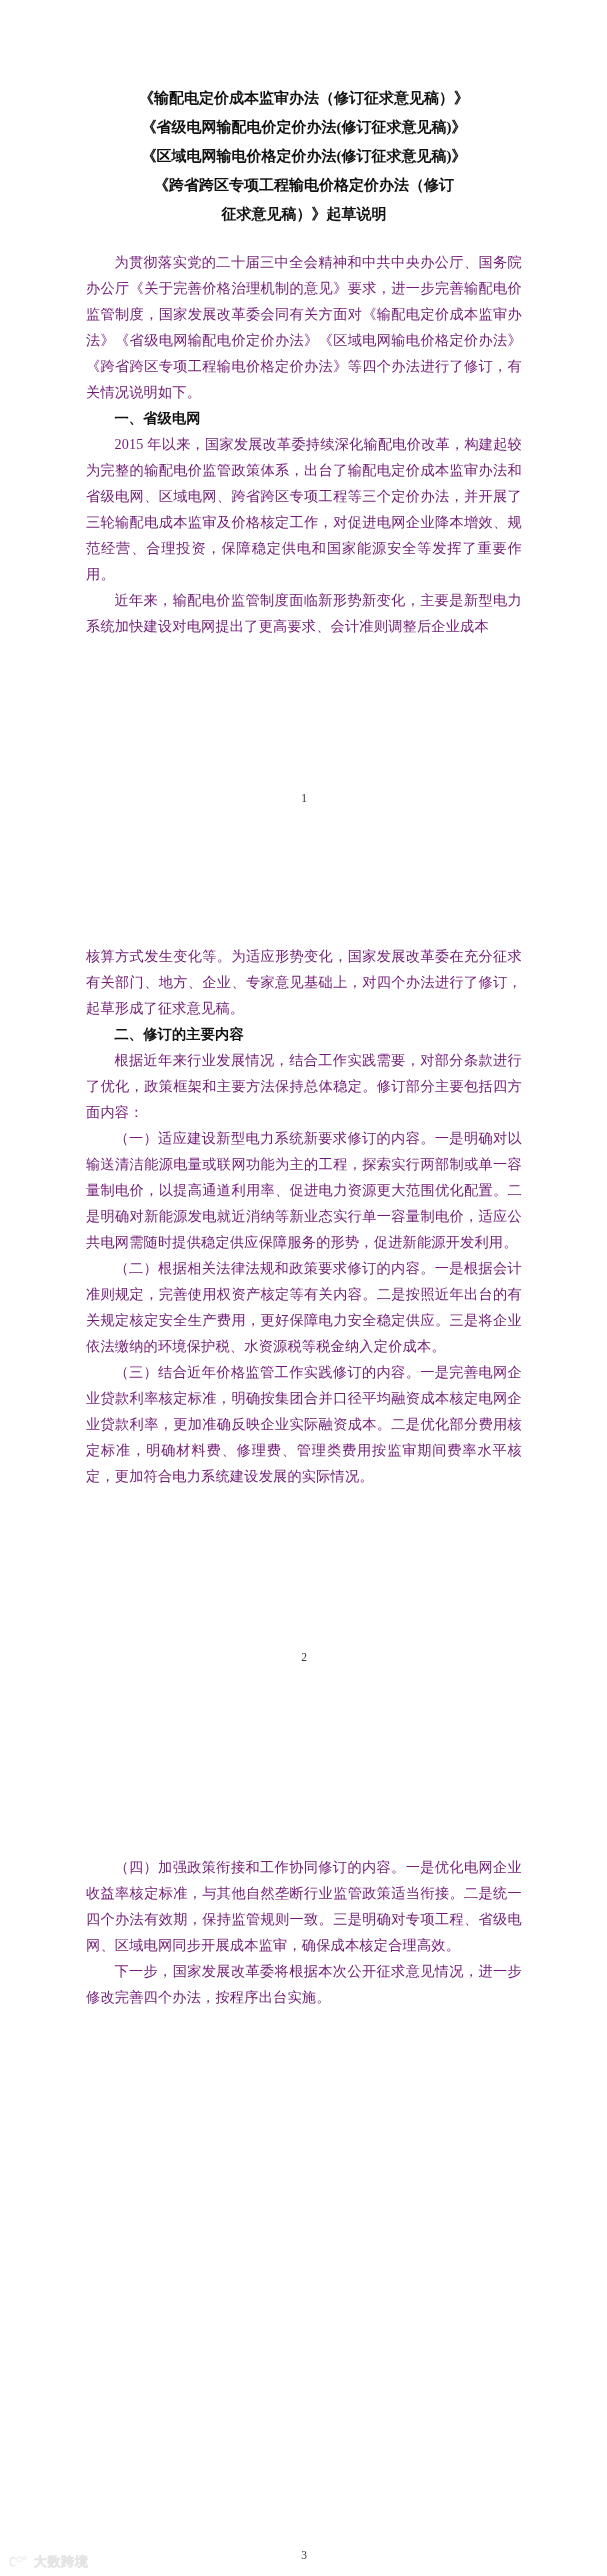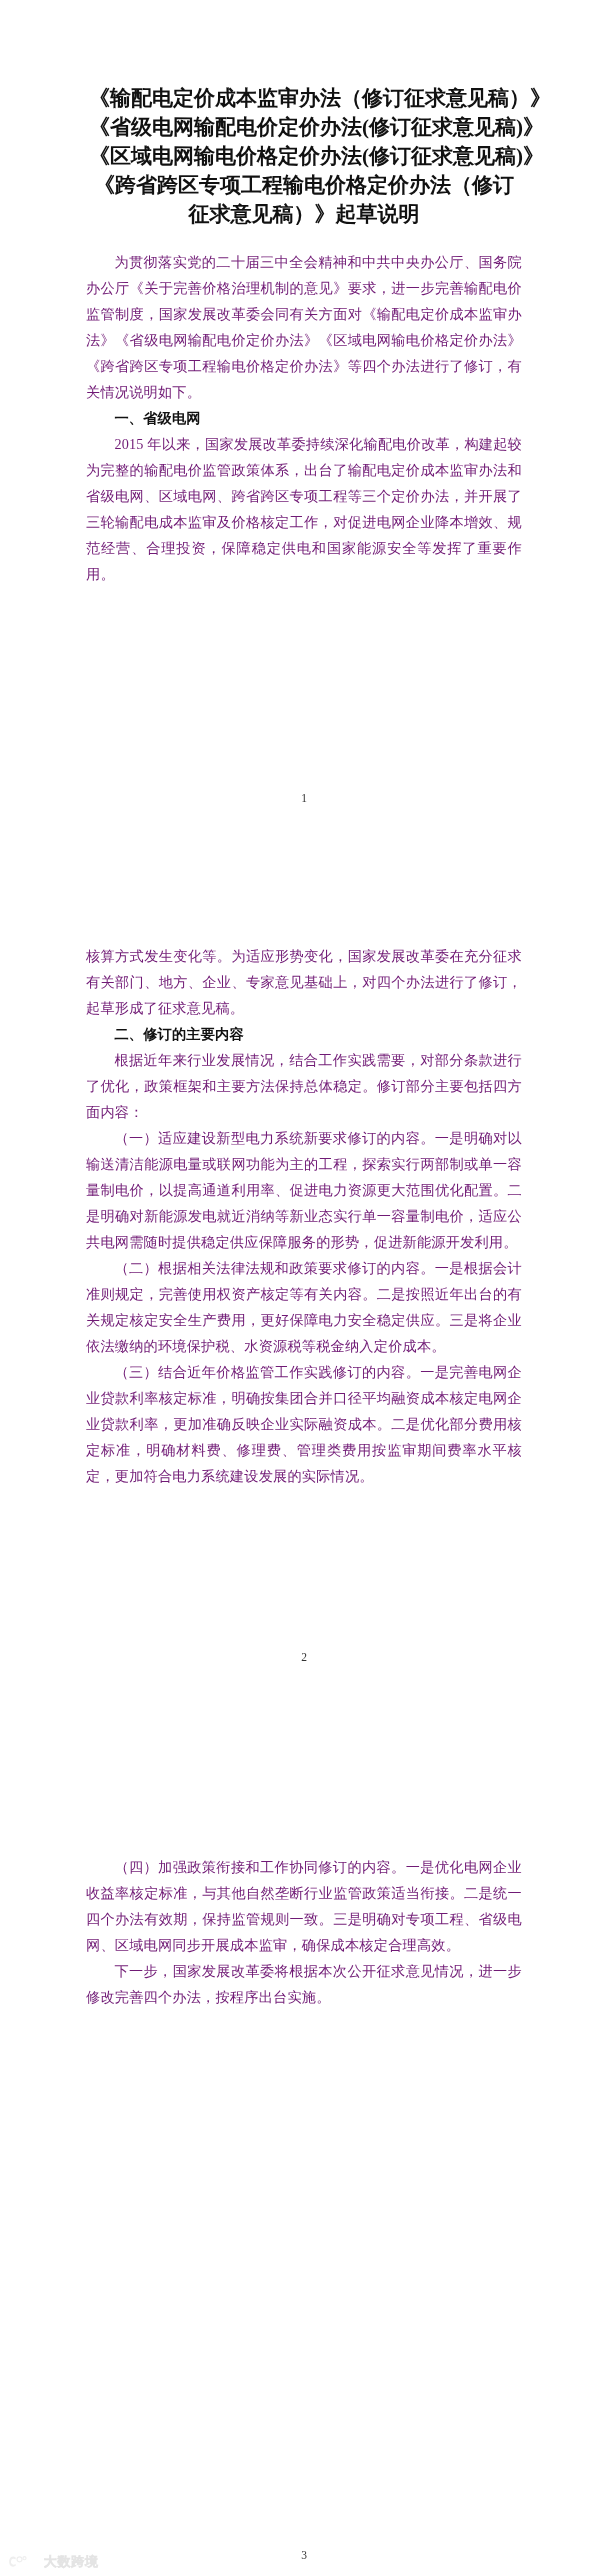--- a/index.html
+++ b/index.html
@@ -37,21 +37,21 @@
     width: 436px;
   }
   .page-1 .page-body { top: 84px; }
   .page-2 .page-body { top: 84px; }
   .page-3 .page-body { top: 136px; }
 
   .doc-title {
     text-align: center;
     font-family: "Liberation Serif", "DejaVu Serif", serif;
     font-weight: bold;
-    font-size: 21px;
+    font-size: 15px;
     line-height: 29px;
     letter-spacing: 0px;
     color: #111111;
     margin: 0 0 4.6px 0;
     padding: 0 3.1px;
   }
   .doc-title .t-line { display: block; white-space: nowrap; }
 
   .title-gap { height: 15.3px; }
 
@@ -90,21 +90,21 @@
   .page-1 .page-num { top: 791px; }
   .page-2 .page-num { top: 791px; }
   .page-3 .page-num { top: 830px; }
 
   .watermark {
     position: absolute;
     left: 7.7px;
     bottom: 6.1px;
     display: flex;
     align-items: center;
-    gap: 16px;
+    gap: 6px;
     opacity: 1;
     pointer-events: none;
     user-select: none;
   }
   .watermark .wm-logo {
     width: 20px;
     height: 15.3px;
     display: block;
   }
   .watermark .wm-text {
@@ -130,20 +130,21 @@
         <span class="t-line">《区域电网输电价格定价办法(修订征求意见稿)》</span>
         <span class="t-line">《跨省跨区专项工程输电价格定价办法（修订</span>
         <span class="t-line">征求意见稿）》起草说明</span>
       </div>
 
       <div class="title-gap"></div>
 
       <p class="para">为贯彻落实党的二十届三中全会精神和中共中央办公厅、国务院办公厅《关于完善价格治理机制的意见》要求，进一步完善输配电价监管制度，国家发展改革委会同有关方面对《输配电定价成本监审办法》《省级电网输配电价定价办法》《区域电网输电价格定价办法》《跨省跨区专项工程输电价格定价办法》等四个办法进行了修订，有关情况说明如下。</p>
       <h2 class="section-head">一、省级电网</h2>
       <p class="para">2015 年以来，国家发展改革委持续深化输配电价改革，构建起较为完整的输配电价监管政策体系，出台了输配电定价成本监审办法和省级电网、区域电网、跨省跨区专项工程等三个定价办法，并开展了三轮输配电成本监审及价格核定工作，对促进电网企业降本增效、规范经营、合理投资，保障稳定供电和国家能源安全等发挥了重要作用。</p>
+      <p class="para">近年来，输配电价监管制度面临新形势新变化，主要是新型电力系统加快建设对电网提出了更高要求、会计准则调整后企业成本</p>
     </div>
 
     <div class="page-num">1</div>
   </section>
 
   <section class="doc-page page-2">
     <div class="page-body">
       <p class="para" style="text-indent:0">核算方式发生变化等。为适应形势变化，国家发展改革委在充分征求有关部门、地方、企业、专家意见基础上，对四个办法进行了修订，起草形成了征求意见稿。</p>
       <h2 class="section-head">二、修订的主要内容</h2>
       <p class="para">根据近年来行业发展情况，结合工作实践需要，对部分条款进行了优化，政策框架和主要方法保持总体稳定。修订部分主要包括四方面内容：</p>

